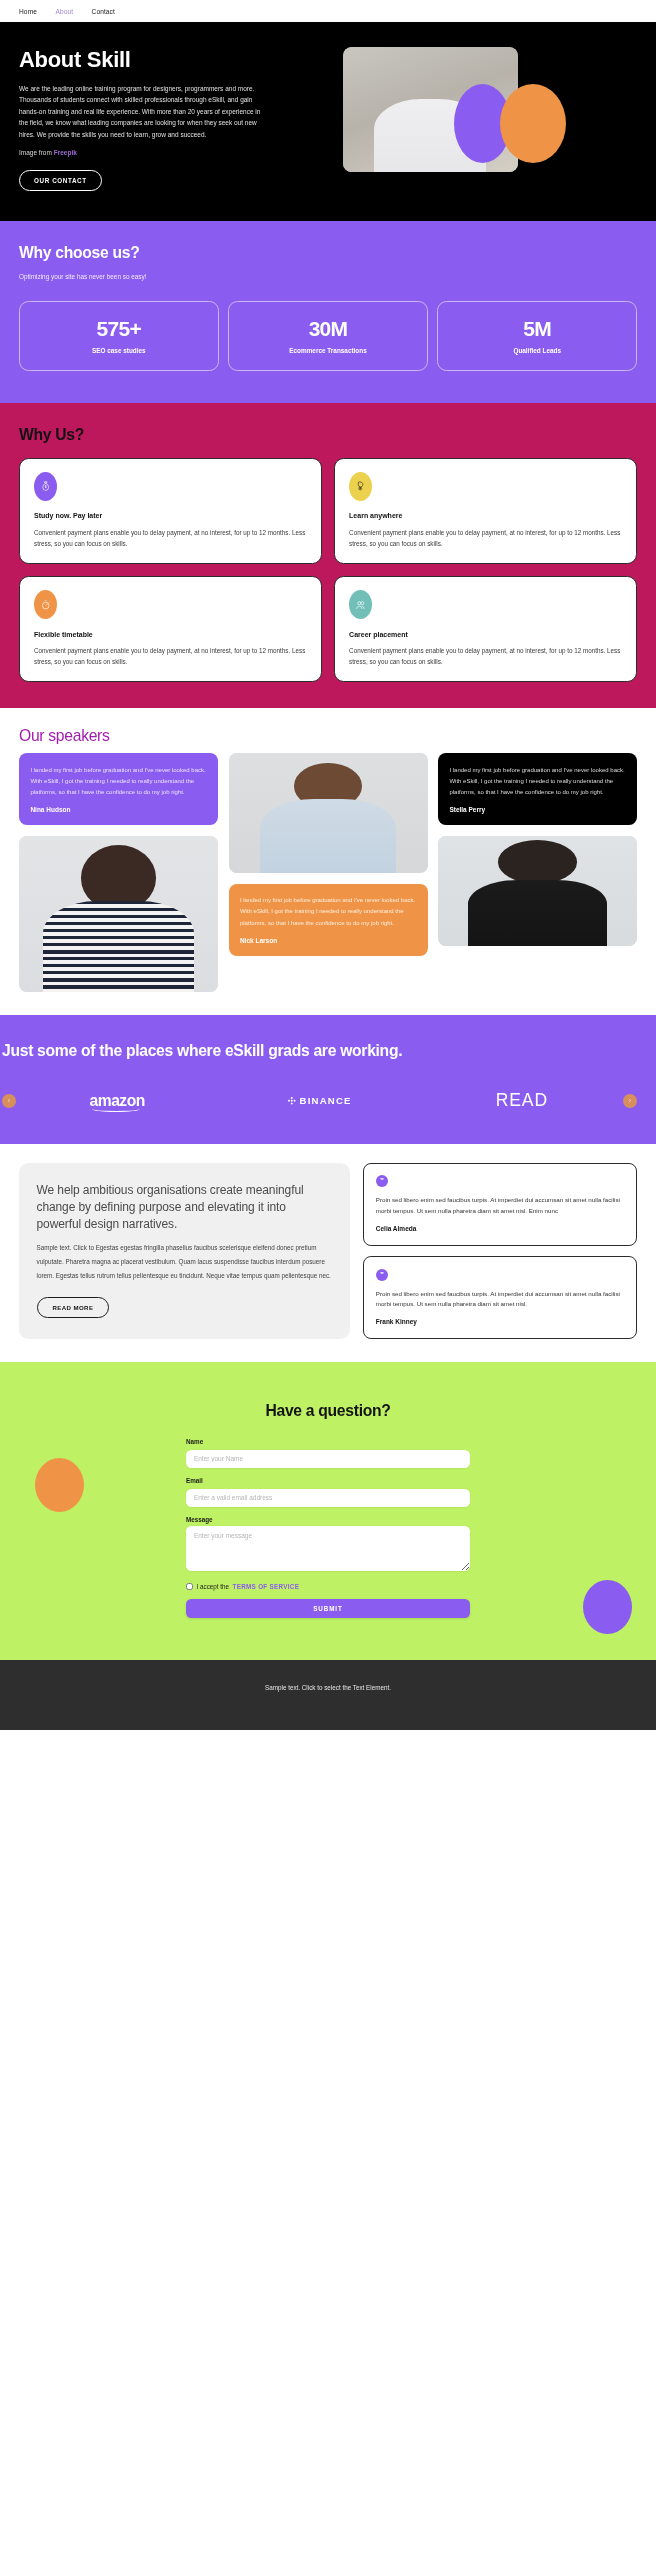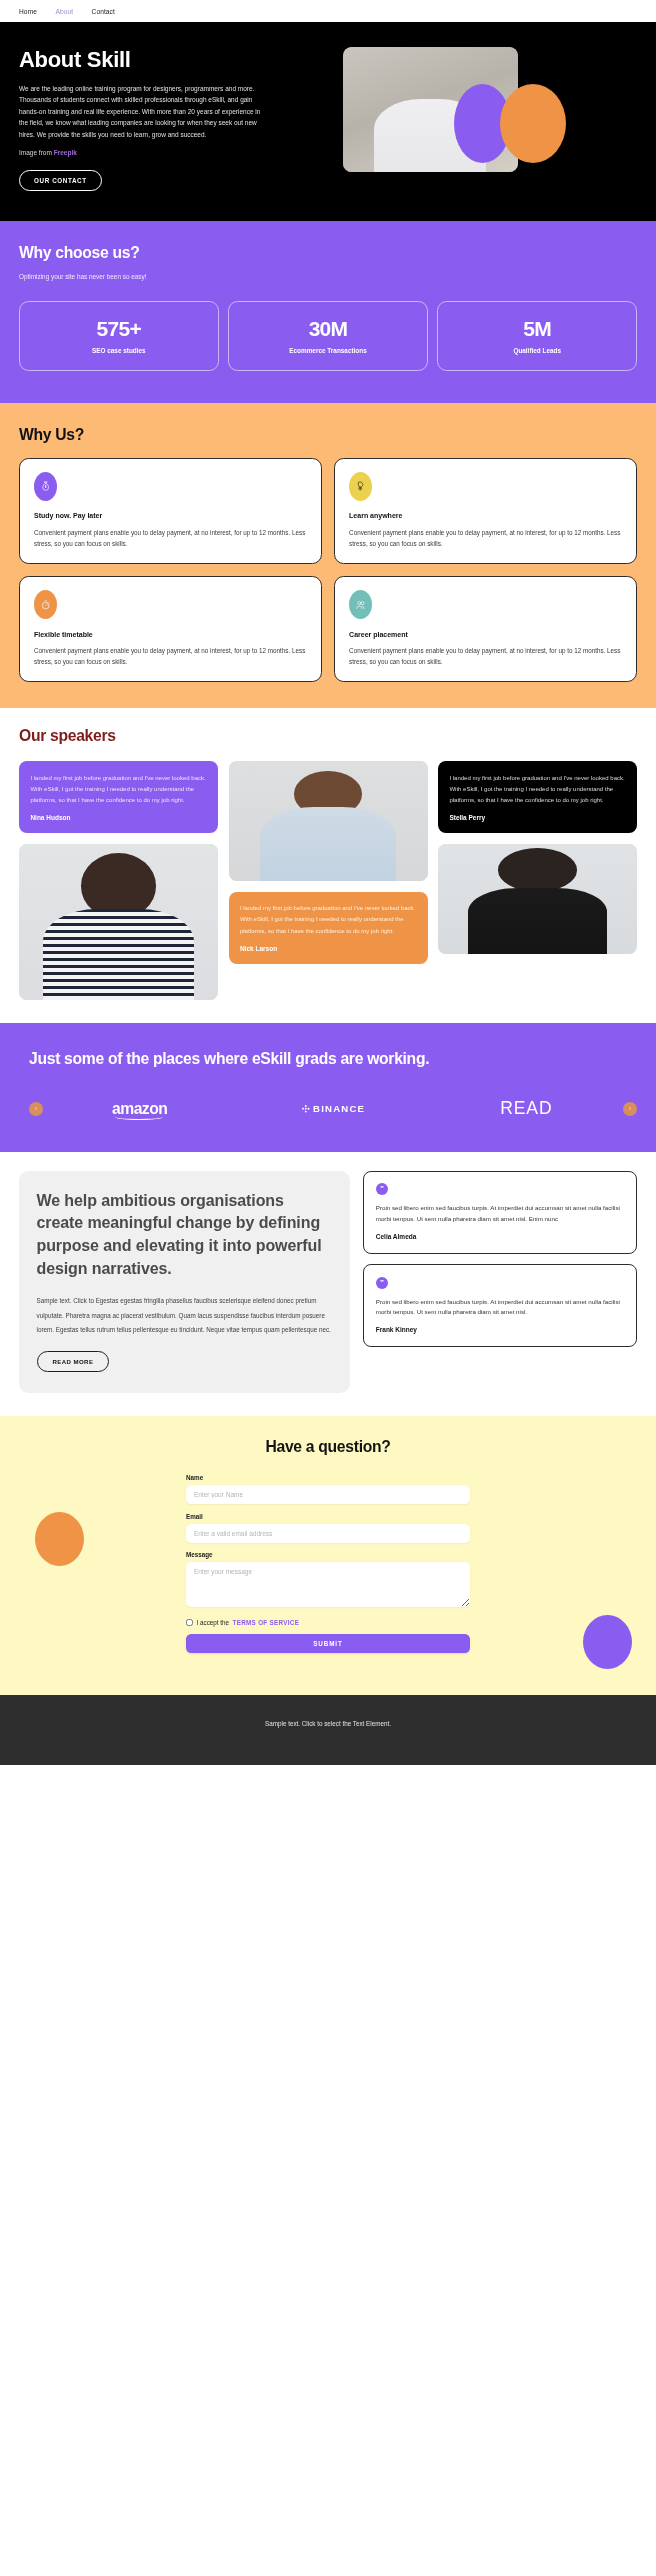--- a/index.html
+++ b/index.html
@@ -135,21 +135,21 @@
   }
   .stat-label {
     color: #ffffff;
     font-size: 6.4px;
     font-weight: bold;
     text-align: center;
     line-height: 1.45;
   }
 
   
-  .whyus { padding: 23px 19px 26px 19px; background: #fdba74; }
+  .whyus { padding: 23px 19px 26px 19px; background: #be185d; }
   .whyus h2 {
     font-size: 15.7px;
     font-weight: bold;
     color: #111;
     letter-spacing: -0.3px;
     margin-bottom: 14px;
   }
   .whyus-grid {
     display: grid;
     grid-template-columns: 1fr 1fr;
@@ -178,24 +178,24 @@
   .feature-card p {
     font-size: 6.3px;
     line-height: 1.75;
     color: #3b3b3b;
   }
 
   
   .speakers { padding: 19px 19px 23px 19px; background: #fff; }
   .speakers h2 {
     font-size: 15.7px;
-    font-weight: bold;
-    color: #7f1d1d;
+    font-weight: normal;
+    color: #a21caf;
     letter-spacing: -0.3px;
-    margin-bottom: 16px;
+    margin-bottom: 8px;
   }
   .spk-grid {
     display: grid;
     grid-template-columns: 1fr 1fr 1fr;
     gap: 10.5px;
   }
   .spk-col { display: flex; flex-direction: column; gap: 10.5px; }
   .quote-card {
     border-radius: 7.9px;
     padding: 11.4px 11.4px 12.2px 11.4px;
@@ -224,21 +224,21 @@
     overflow: hidden;
     position: relative;
   }
   .p-tall { height: 156px; }
   .p-mid  { height: 120px; }
   .p-low  { height: 110px; }
 
   
   .logos-band {
     background: #8b5cf0;
-    padding: 26px 19px 30px 29px;
+    padding: 26px 19px 30px 2px;
   }
   .logos-band h2 {
     color: #ffffff;
     font-size: 15.7px;
     font-weight: bold;
     line-height: 1.33;
     letter-spacing: -0.3px;
     margin-bottom: 26px;
   }
   .logos-row {
@@ -282,26 +282,26 @@
     gap: 12.2px;
     align-items: flex-start;
   }
   .org-left {
     flex: 1.08;
     background: #f0f0f0;
     border-radius: 9.6px;
     padding: 19px 17.5px 21px 17.5px;
   }
   .org-left h3 {
-    font-size: 16px;
-    font-weight: 700;
+    font-size: 12px;
+    font-weight: 400;
     color: #4b4b4b;
     line-height: 1.42;
     letter-spacing: -0.1px;
-    margin-bottom: 14px;
+    margin-bottom: 8px;
   }
   .org-left p {
     font-size: 6.3px;
     color: #3f3f3f;
     line-height: 2.25;
     margin-bottom: 14px;
   }
   .btn-outline-dark {
     display: inline-block;
     border: 0.9px solid #1d1d1d;
@@ -335,22 +335,22 @@
   .tcard p {
     font-size: 6.2px;
     color: #333;
     line-height: 1.75;
     margin-bottom: 7.9px;
   }
   .tcard .who { font-size: 6.5px; font-weight: bold; color: #111; }
 
   
   .form-section {
-    background: #fef9c3;
-    padding: 22px 19px 42px 19px;
+    background: #bef264;
+    padding: 40px 19px 42px 19px;
     position: relative;
     overflow: hidden;
   }
   .form-section h2 {
     text-align: center;
     font-size: 15.7px;
     font-weight: bold;
     color: #141414;
     letter-spacing: -0.3px;
     margin-bottom: 17.5px;

